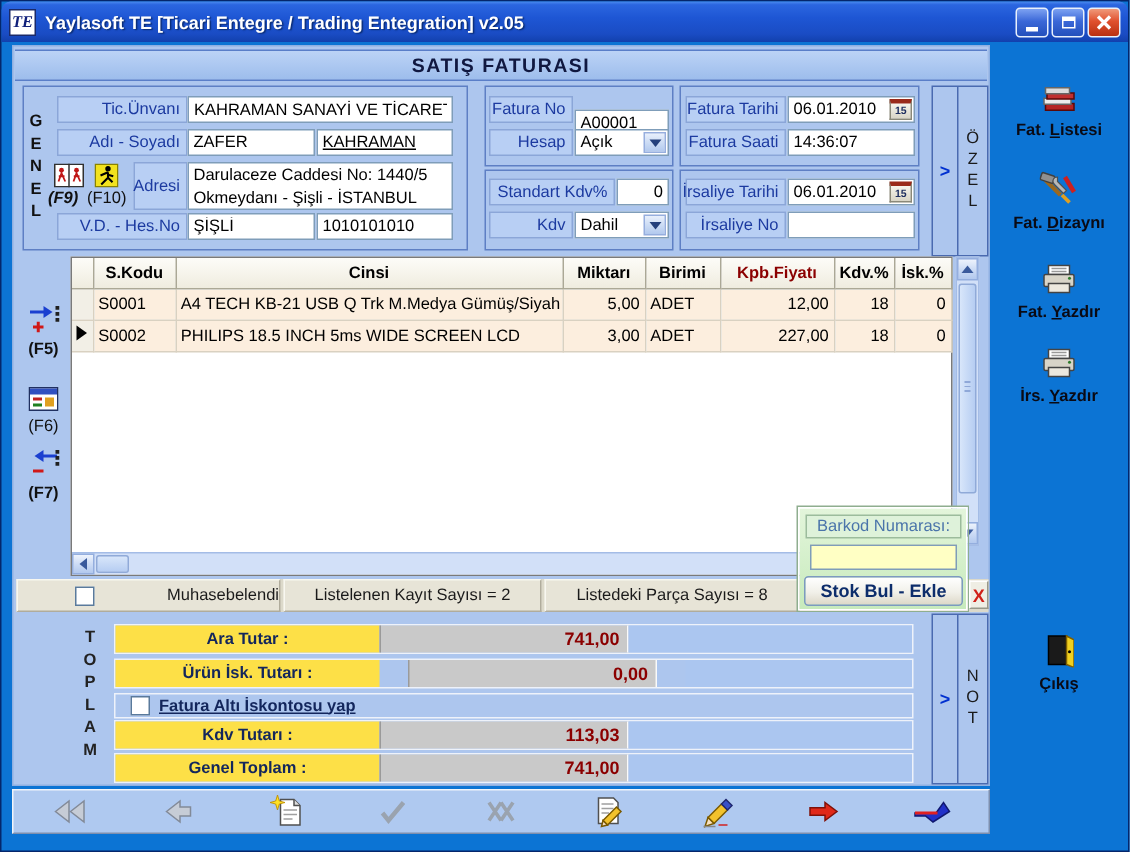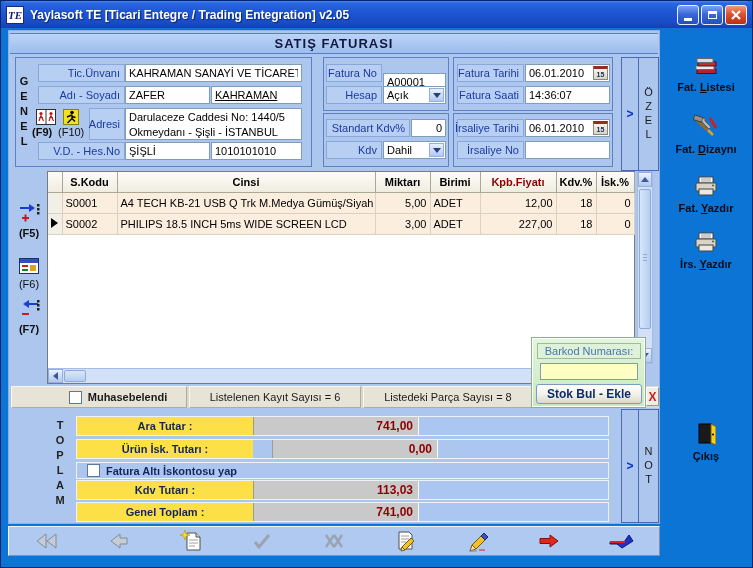--- a/index.html
+++ b/index.html
@@ -133,21 +133,21 @@
   .tstrip { position:absolute; left:67px; width:533px; height:20px;
     border:1px solid #eef2fa; display:flex; }
   .tlabel { width:176px; background:#fde047; color:#13265c; font-weight:bold; font-size:11px;
     display:flex; align-items:center; justify-content:center; }
   .tvalue { width:166px; background:#c9c9c9; border-left:1px solid #9a9a9a; border-right:1px solid #fafafa;
     color:#8b0000; font-weight:bold; font-size:12px; display:flex; align-items:center;
     justify-content:flex-end; padding-right:5px; }
   .tfill { flex:1; background:#abc6f0; }
   .tchk { position:absolute; left:67px; width:533px; height:17px; border:1px solid #eef2fa;
     display:flex; align-items:center; background:#adc6ee; }
-  .tchk .cblabel { font-size:11px; font-weight:bold; color:#13265c; margin-left:6px; }
+  .tchk .cblabel { font-size:11px; font-weight:bold; color:#13265c; margin-left:6px;text-decoration:underline; }
 
   
   .toolbar { position:absolute; left:8px; top:526px; width:652px; height:30px; background:#afc9f0;
     border:1px solid; border-color:#f0f4fa #7e8fae #7e8fae #f0f4fa;
     display:flex; align-items:center; justify-content:space-between; padding:0 24px; }
   .tb-ico { width:28px; height:24px; background:transparent; border:none;
     display:flex; align-items:center; justify-content:center; }
 
   
   .cmd { position:absolute; left:662px; width:88px; text-align:center; background:transparent; border:none; }
@@ -201,21 +201,21 @@
         <path d="M13 12 L15 6.5 L17.5 12 M13.2 8.5 L17 8.5" stroke="#c01818" fill="none" stroke-width="1.2"></path>
       </svg>
     </button>
     <button class="fbtn" style="left:52px;top:78px;width:20px;">
       <svg width="16" height="16" viewBox="0 0 16 16">
         <rect x="0.5" y="0.5" width="15" height="15" fill="#f2e21e" stroke="#8a8200"></rect>
         <circle cx="9" cy="3.5" r="1.8" fill="#000"></circle>
         <path d="M4 8 L9 5.8 M9 5.8 L9 9.5 M4.5 14 L9 9.5 L12 12.5 M9 7.5 L12.5 8.5" stroke="#000" stroke-width="1.4" fill="none"></path>
       </svg>
     </button>
-    <span class="abs" style="left:23px;top:95px;font-size:11px;font-weight:bold;color:#101010;">(F9)</span>
+    <span class="abs" style="left:23px;top:95px;font-size:11px;font-weight:bold;color:#101010;font-style:italic;">(F9)</span>
     <span class="abs" style="left:49px;top:95px;font-size:11px;color:#101010;">(F10)</span>
 
     <div class="lbl-box" style="left:80px;top:77px;width:36px;height:32px;">Adresi</div>
     <div class="inp multi" style="left:116px;top:77px;width:177px;">
       <div>Darulaceze Caddesi No: 1440/5</div>
       <div>Okmeydanı - Şişli - İSTANBUL</div>
     </div>
 
     <div class="lbl-box" style="left:29px;top:111px;width:87px;">V.D. - Hes.No</div>
     <input class="inp" style="left: 116px; top: 111px; width: 85px;" value="ŞİŞLİ">
@@ -368,26 +368,26 @@
       <div class="sb-btn up">
           <span class="tri-up-s"></span>
         </div>
       <div class="vsb-thumb"></div>
       <div class="sb-btn down">
           <span class="tri-down-s"></span>
         </div>
     </div>
 
     <div class="status-strip">
-      <div class="status-sec" style="left:0;width:176px;justify-content:center;font-weight:bold;">
+      <div class="status-sec" style="left:0;width:176px;justify-content:space-between;">
         <span class="cb" style="margin-left:38px;"></span>
         <span style="margin-left:6px;">Muhasebelendi</span>
       </div>
       <div class="status-sec" style="left:178px;width:172px;">
-        <span>Listelenen Kayıt Sayısı = 6</span>
+        <span>Listelenen Kayıt Sayısı = 2</span>
       </div>
       <div class="status-sec" style="left:352px;width:170px;">
         <span>Listedeki Parça Sayısı = 8</span>
       </div>
     </div>
     <div class="xbtn">X</div>
 
     <div class="barkod">
       <div class="bk-label">Barkod Numarası:</div>
       <input class="bk-input" value="" style="">

